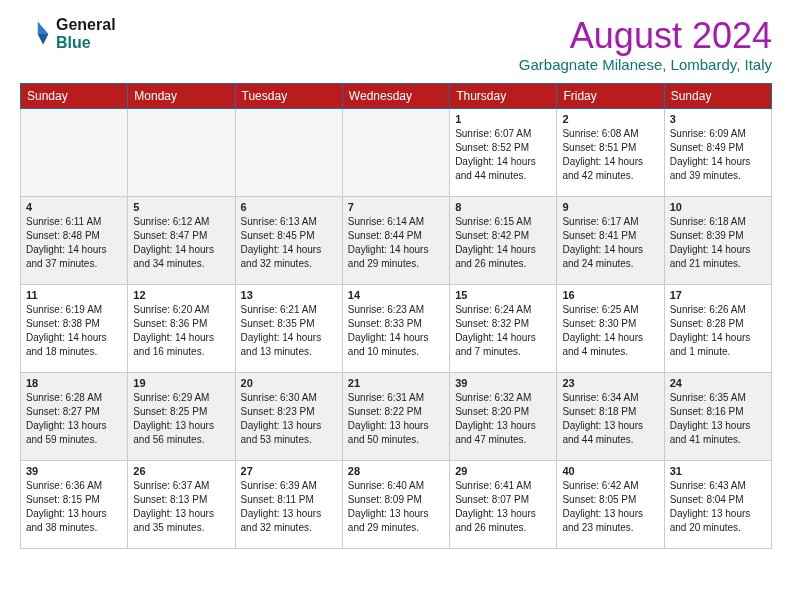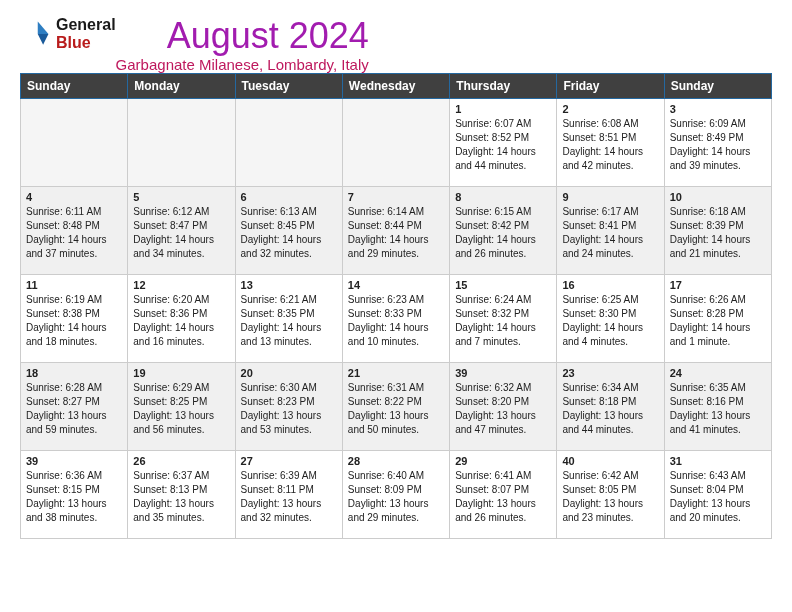--- a/index.html
+++ b/index.html
@@ -11,20 +11,22 @@
       overflow: hidden;
     }
     .page {
       width: 792px;
       height: 612px;
       padding: 16px 20px;
     }
     .header {
       display: flex;
       align-items: flex-start;
+      justify-content: space-between;
+      margin-bottom: 10px;
     }
     .logo {
       display: flex;
       align-items: center;
       gap: 4px;
     }
     .logo-icon {
       width: 32px;
       height: 32px;
     }
@@ -32,33 +34,33 @@
       text-align: right;
     }
     .month-year {
       font-size: 36px;
       font-weight: 300;
       color: #a21caf;
       line-height: 1.1;
     }
     .location {
       font-size: 15px;
-      color: #be185d;
+      color: #0f766e;
       font-weight: 400;
     }
     .calendar {
       width: 100%;
       border-collapse: collapse;
       border: 1px solid #ccc;
     }
     .calendar th {
-      background: #404040;
+      background: #b91c1c;
       color: #fff;
       font-size: 12px;
-      font-weight: bold;
+      font-weight: normal;
       text-align: left;
       padding: 5px 6px;
       border: 1px solid #2468a0;
     }
     .calendar td {
       width: calc(100% / 7);
       vertical-align: top;
       border: 1px solid #ccc;
       padding: 4px 5px;
       font-size: 9.5px;
@@ -99,21 +101,21 @@
 <div class="page">
   <div class="header">
     <div class="logo">
       <svg class="logo-icon" viewBox="0 0 36 36">
         <polygon points="20,4 32,18 20,18" fill="#2e7ec2"></polygon>
         <polygon points="20,18 32,18 26,30" fill="#1a5a9a"></polygon>
         <polygon points="4,4 20,4 20,18 4,18" fill="none"></polygon>
       </svg>
       <div>
         <div style="font-size:16px;font-weight:bold;color:#1a1a1a;">General</div>
-        <div style="font-size:16px;font-weight:bold;color:#b91c1c;">Blue</div>
+        <div style="font-size:16px;font-weight:bold;color:#0f766e;">Blue</div>
       </div>
     </div>
     <div class="title-block">
       <div class="month-year">August 2024</div>
       <div class="location">Garbagnate Milanese, Lombardy, Italy</div>
     </div>
   </div>
 
   <table class="calendar">
     <thead>

